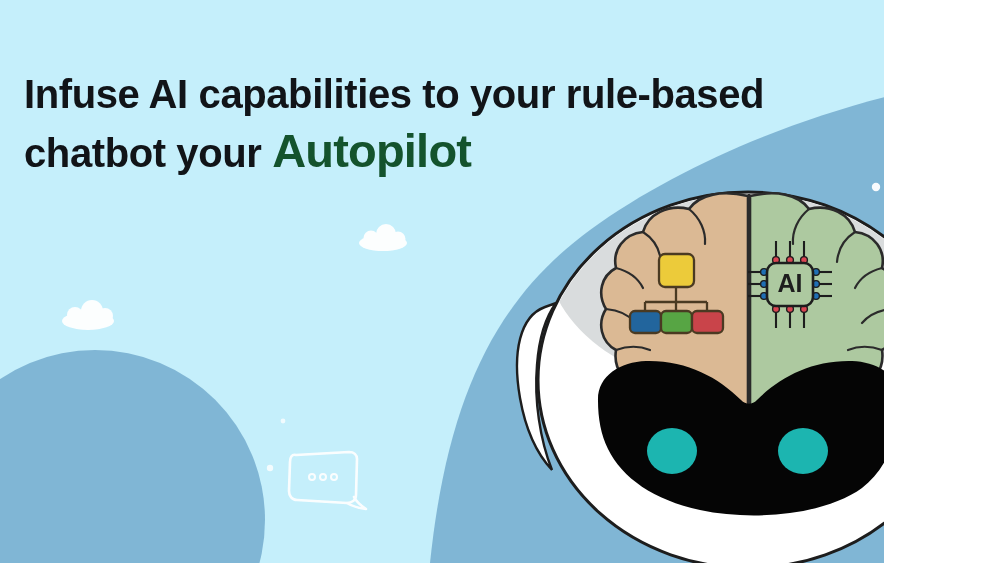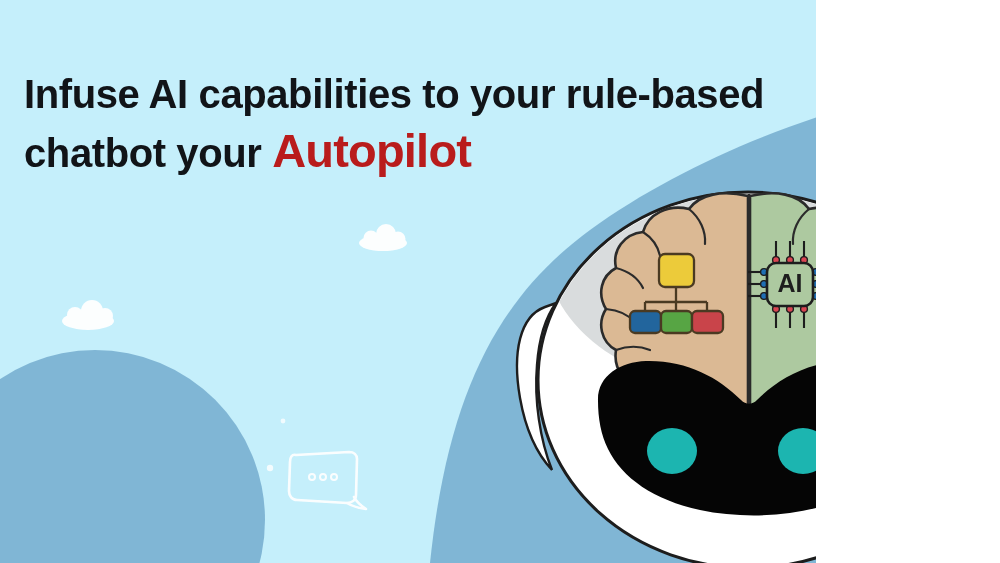--- a/index.html
+++ b/index.html
@@ -3,21 +3,21 @@
 <meta charset="utf-8">
 <style>
   * { margin:0; padding:0; box-sizing:border-box; }
   html, body {
     width:1000px; height:563px;
     font-family:"Liberation Sans", sans-serif;
     overflow:hidden;
   }
   #banner {
     position:relative;
-    width:816px; height:563px;
+    width:884px; height:563px;
     background:#c5effb;
     overflow:hidden;
   }
   #bg-svg, #art-svg {
     position:absolute; left:0; top:0;
     width:1000px; height:563px;
   }
   #headline {
     position:absolute;
     left:24px; top:68px;
@@ -28,21 +28,21 @@
   }
   .hl-line { display:block; white-space:nowrap; }
   .hl-normal {
     font-size:40px;
     font-weight:600;
     color:#111418;
   }
   .hl-accent {
     font-size:47px;
     font-weight:700;
-    color:#b91c1c;
+    color:#14532d;
     letter-spacing:-0.8px;
   }
 </style>
 </head>
 <body>
 
 <div id="banner">
 
   <svg id="bg-svg" viewBox="0 0 1000 563">
 

